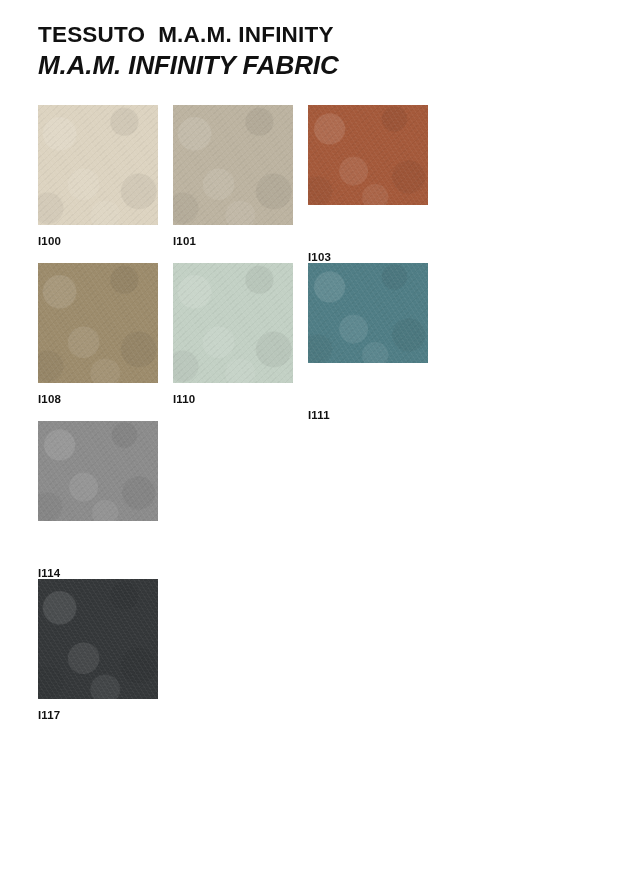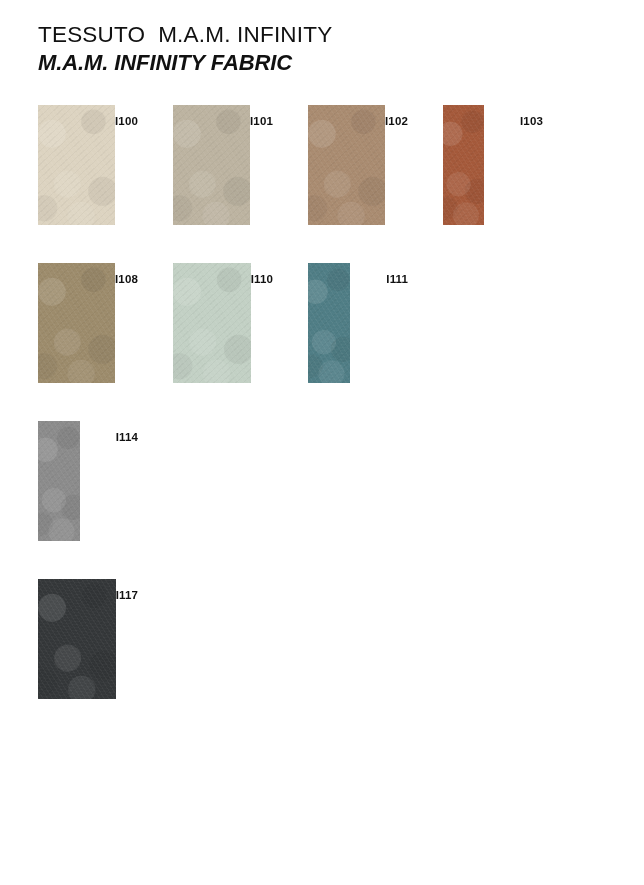--- a/index.html
+++ b/index.html
@@ -27,28 +27,28 @@
 
   
   .header {
     position: absolute;
     left: 38px;
     top: 22px;
     width: 560px;
   }
   .title-line1 {
     font-size: 22.5px;
-    font-weight: normal;
+    font-weight: bold;
     letter-spacing: 0.2px;
     line-height: 1.18;
     color: #111111;
     white-space: pre;
   }
   .title-line2 {
-    font-size: 22px;
+    font-size: 26px;
     font-weight: bold;
     font-style: italic;
     letter-spacing: -0.1px;
     line-height: 1.18;
     color: #111111;
     margin-top: 1px;
     white-space: pre;
   }
 
   
@@ -60,21 +60,21 @@
   }
   .row {
     display: flex;
     flex-direction: row;
     height: 158px;
   }
   .cell {
     width: 100px;
     margin-right: 35px;
     display: flex;
-    flex-direction: row;
+    flex-direction: column;
   }
   .cell:last-child { margin-right: 0; gap: 36px; }
   .cell.empty { visibility: hidden; }
 
   .swatch {
     width: 120px;
     height: 120px;
     position: relative;
     overflow: hidden;
     background-color: #cccccc;
@@ -128,24 +128,20 @@
       <div class="row">
         <div class="cell">
           <div class="swatch" style="background-color: rgb(220, 211, 192);"></div>
           <div class="swatch-label">I100</div>
         </div>
         <div class="cell">
           <div class="swatch" style="background-color: rgb(188, 179, 160);"></div>
           <div class="swatch-label">I101</div>
         </div>
         <div class="cell">
-          <div class="swatch" style="background-color: rgb(169, 139, 112);"></div>
-          <div class="swatch-label">I102</div>
-        </div>
-        <div class="cell">
           <div class="swatch" style="background-color: rgb(164, 89, 58);"></div>
           <div class="swatch-label">I103</div>
         </div>
       </div>
       <div class="row">
         <div class="cell">
           <div class="swatch" style="background-color: rgb(156, 139, 107);"></div>
           <div class="swatch-label">I108</div>
         </div>
         <div class="cell">

